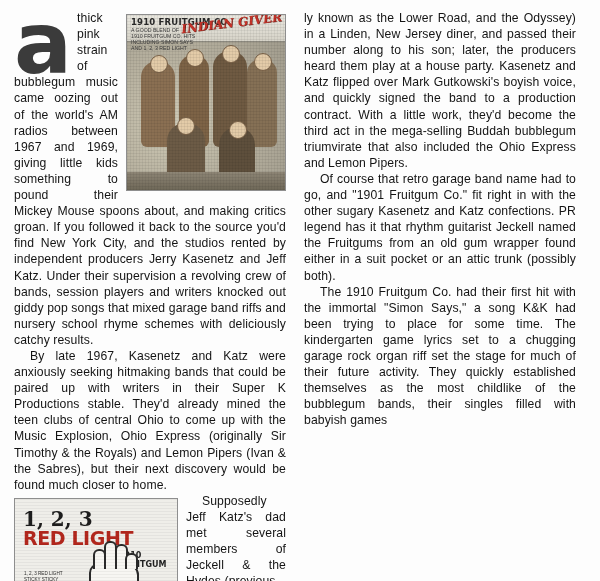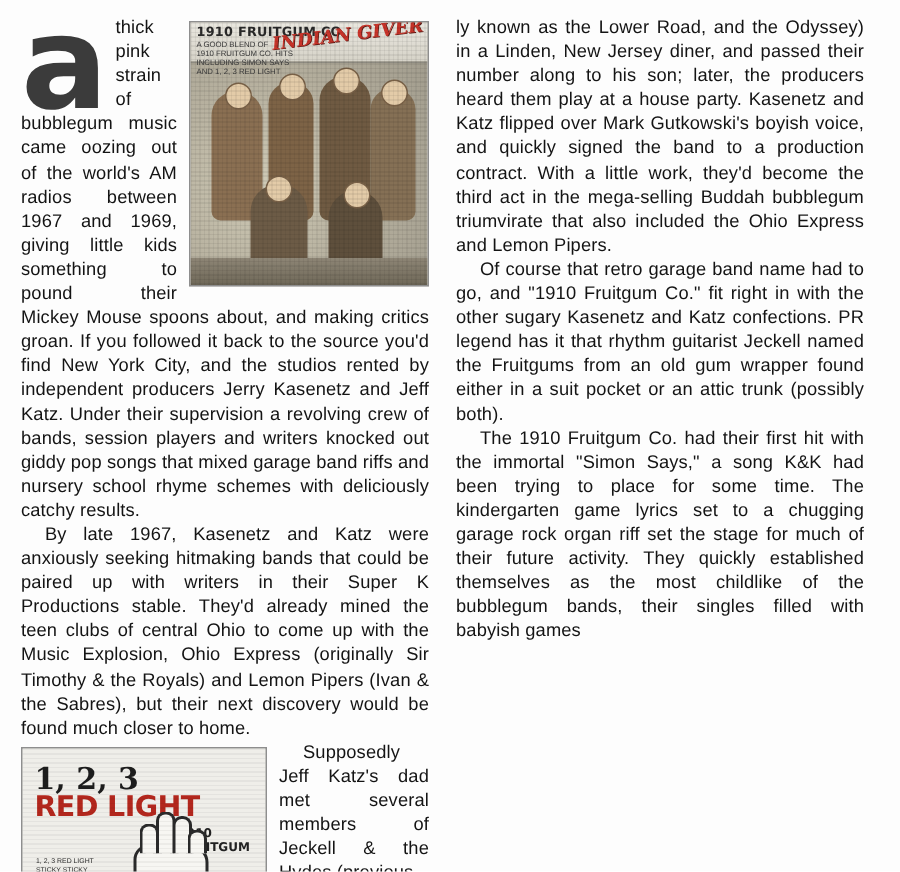--- a/index.html
+++ b/index.html
@@ -270,18 +270,18 @@
 
           <div class="covB-grain"></div>
         </div>
       </div>
 
       <p class="indent">Supposedly Jeff Katz's dad met several members of Jeckell &amp; the Hydes (previous-</p>
     </div>
 
     <div class="col">
       <p>ly known as the Lower Road, and the Odyssey) in a Linden, New Jersey diner, and passed their number along to his son; later, the producers heard them play at a house party. Kasenetz and Katz flipped over Mark Gutkowski's boyish voice, and quickly signed the band to a production contract. With a little work, they'd become the third act in the mega-selling Buddah bubblegum triumvirate that also included the Ohio Express and Lemon Pipers.</p>
-      <p class="indent">Of course that retro garage band name had to go, and "1910 Fruitgum Co." fit right in with the other sugary Kasenetz and Katz confections. PR legend has it that rhythm guitarist Jeckell named the Fruitgums from an old gum wrapper found either in a suit pocket or an attic trunk (possibly both).</p>
+      <p class="indent">Of course that retro garage band name had to go, and "1901 Fruitgum Co." fit right in with the other sugary Kasenetz and Katz confections. PR legend has it that rhythm guitarist Jeckell named the Fruitgums from an old gum wrapper found either in a suit pocket or an attic trunk (possibly both).</p>
       <p class="indent">The 1910 Fruitgum Co. had their first hit with the immortal "Simon Says," a song K&amp;K had been trying to place for some time. The kindergarten game lyrics set to a chugging garage rock organ riff set the stage for much of their future activity. They quickly established themselves as the most childlike of the bubblegum bands, their singles filled with babyish games</p>
     </div>
 
   </div>
 </div>
 
 </body></html>

